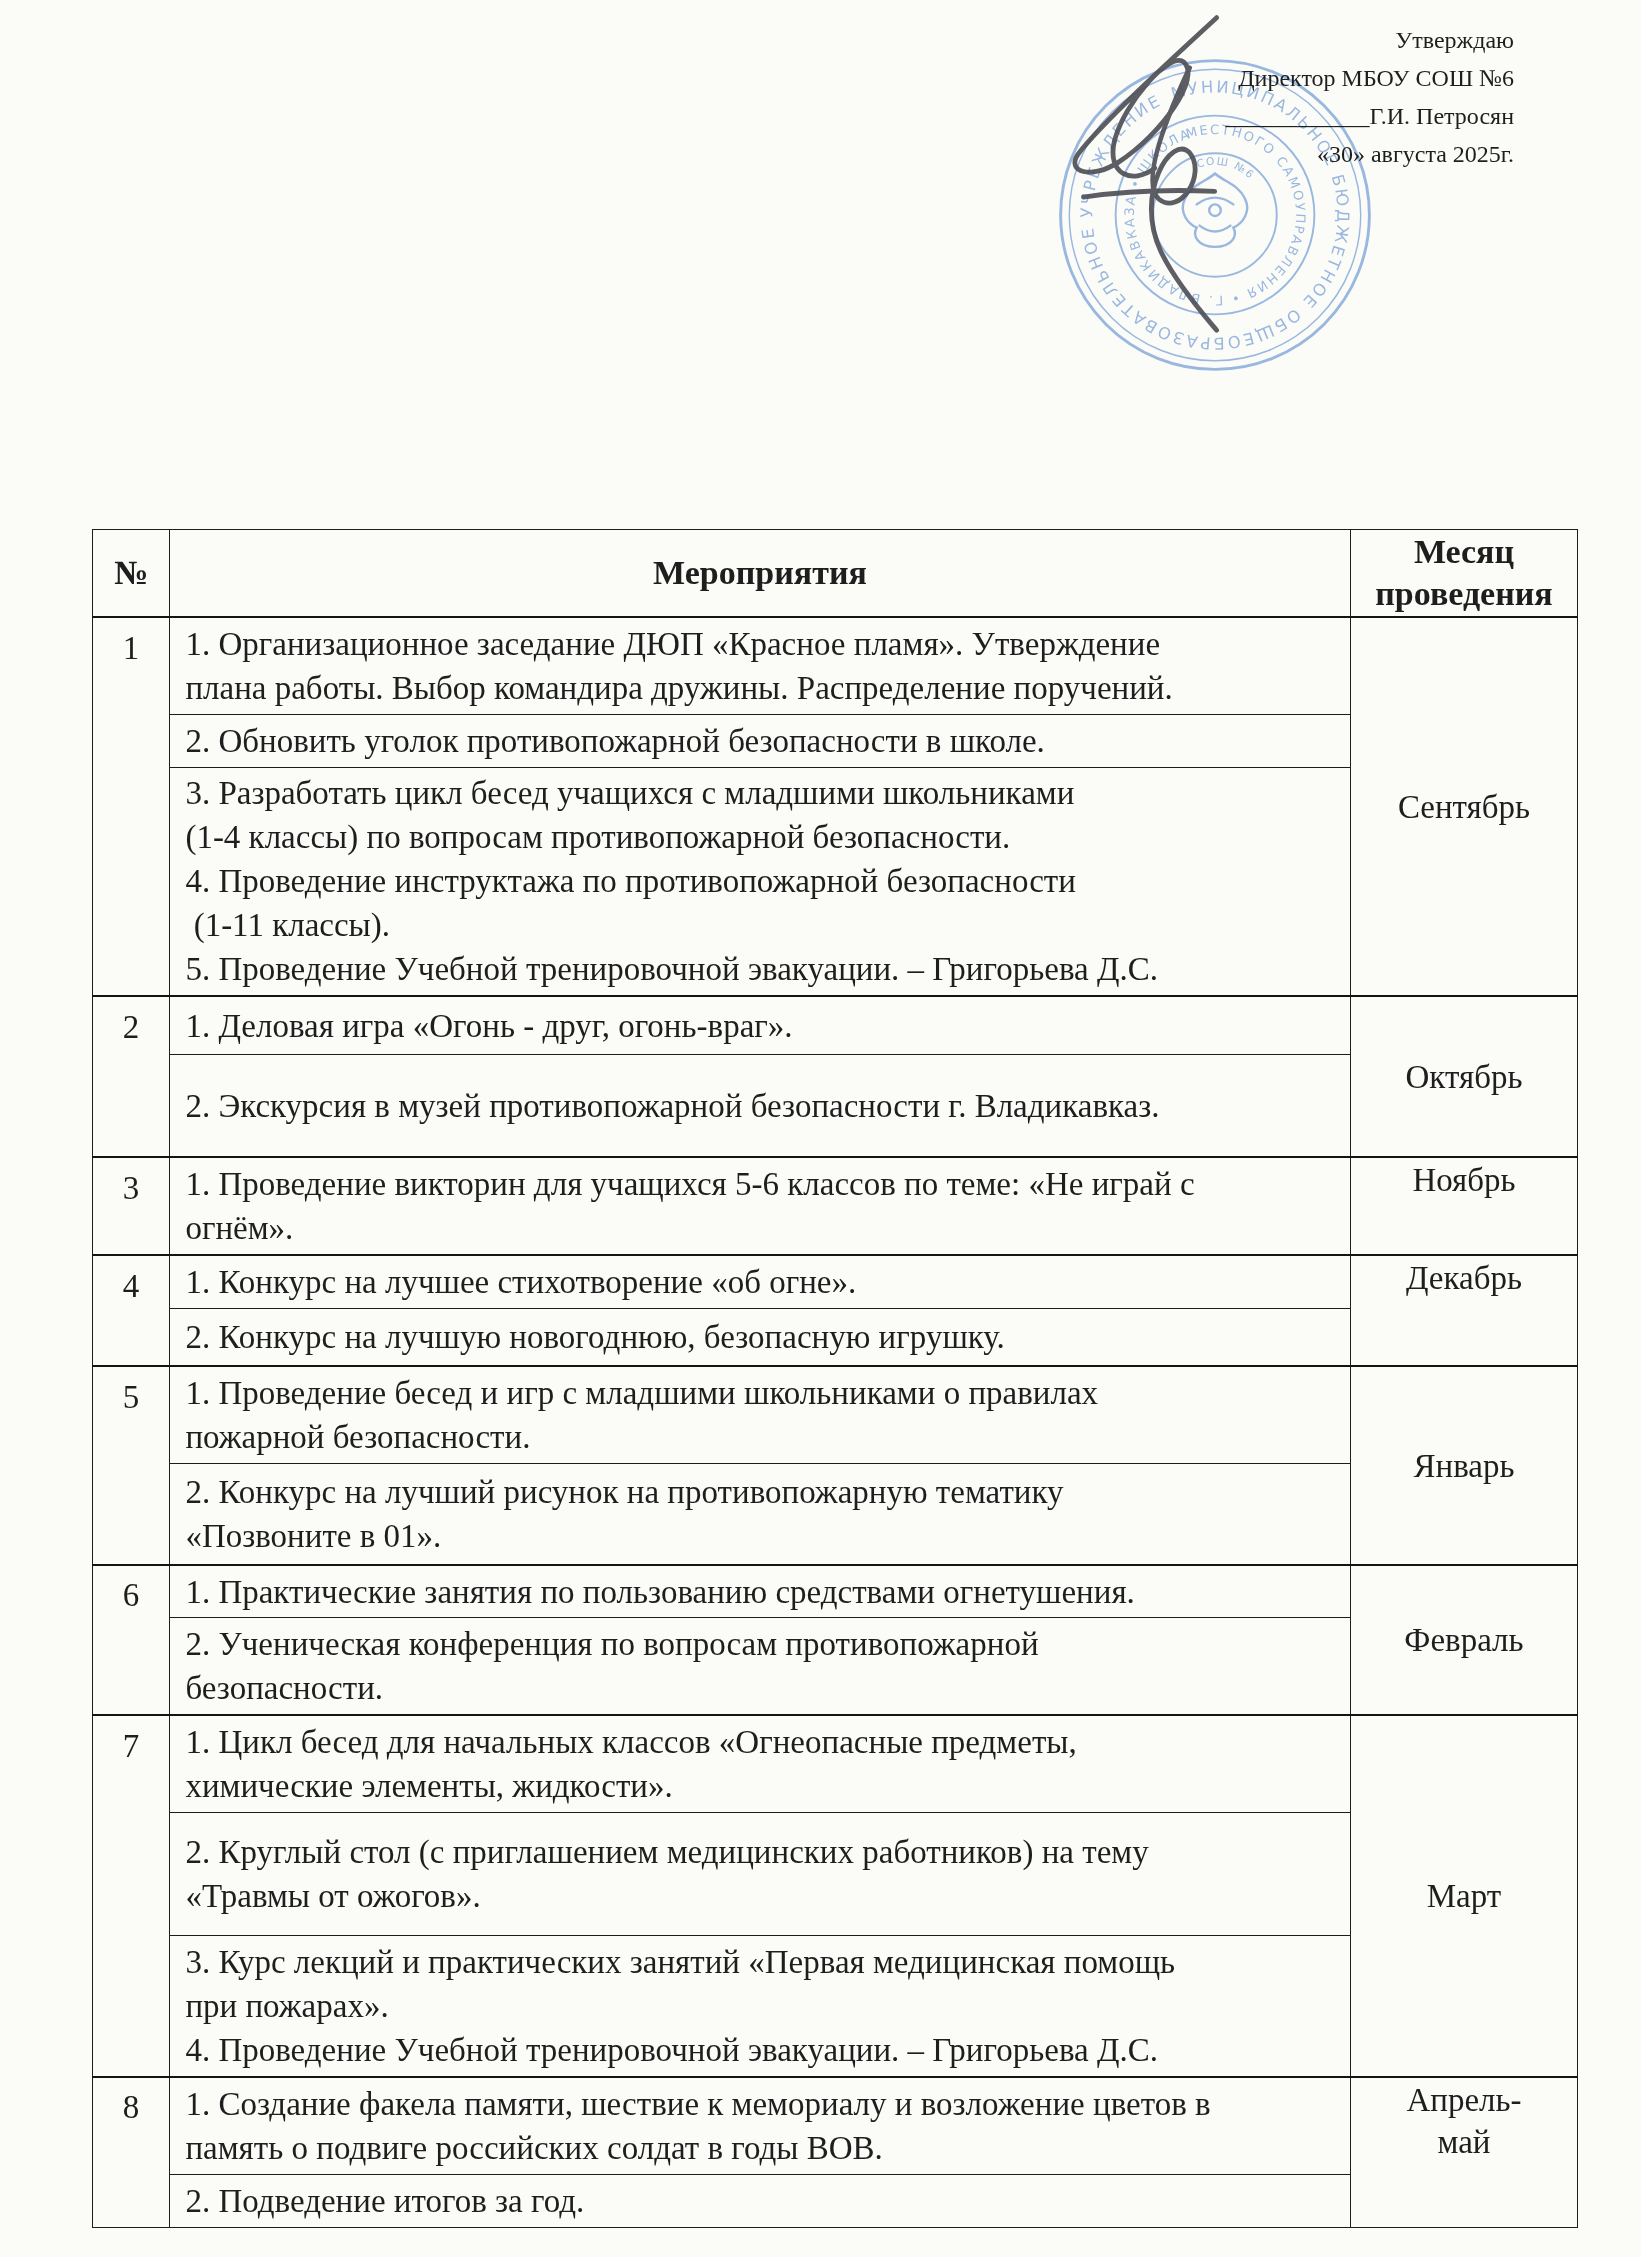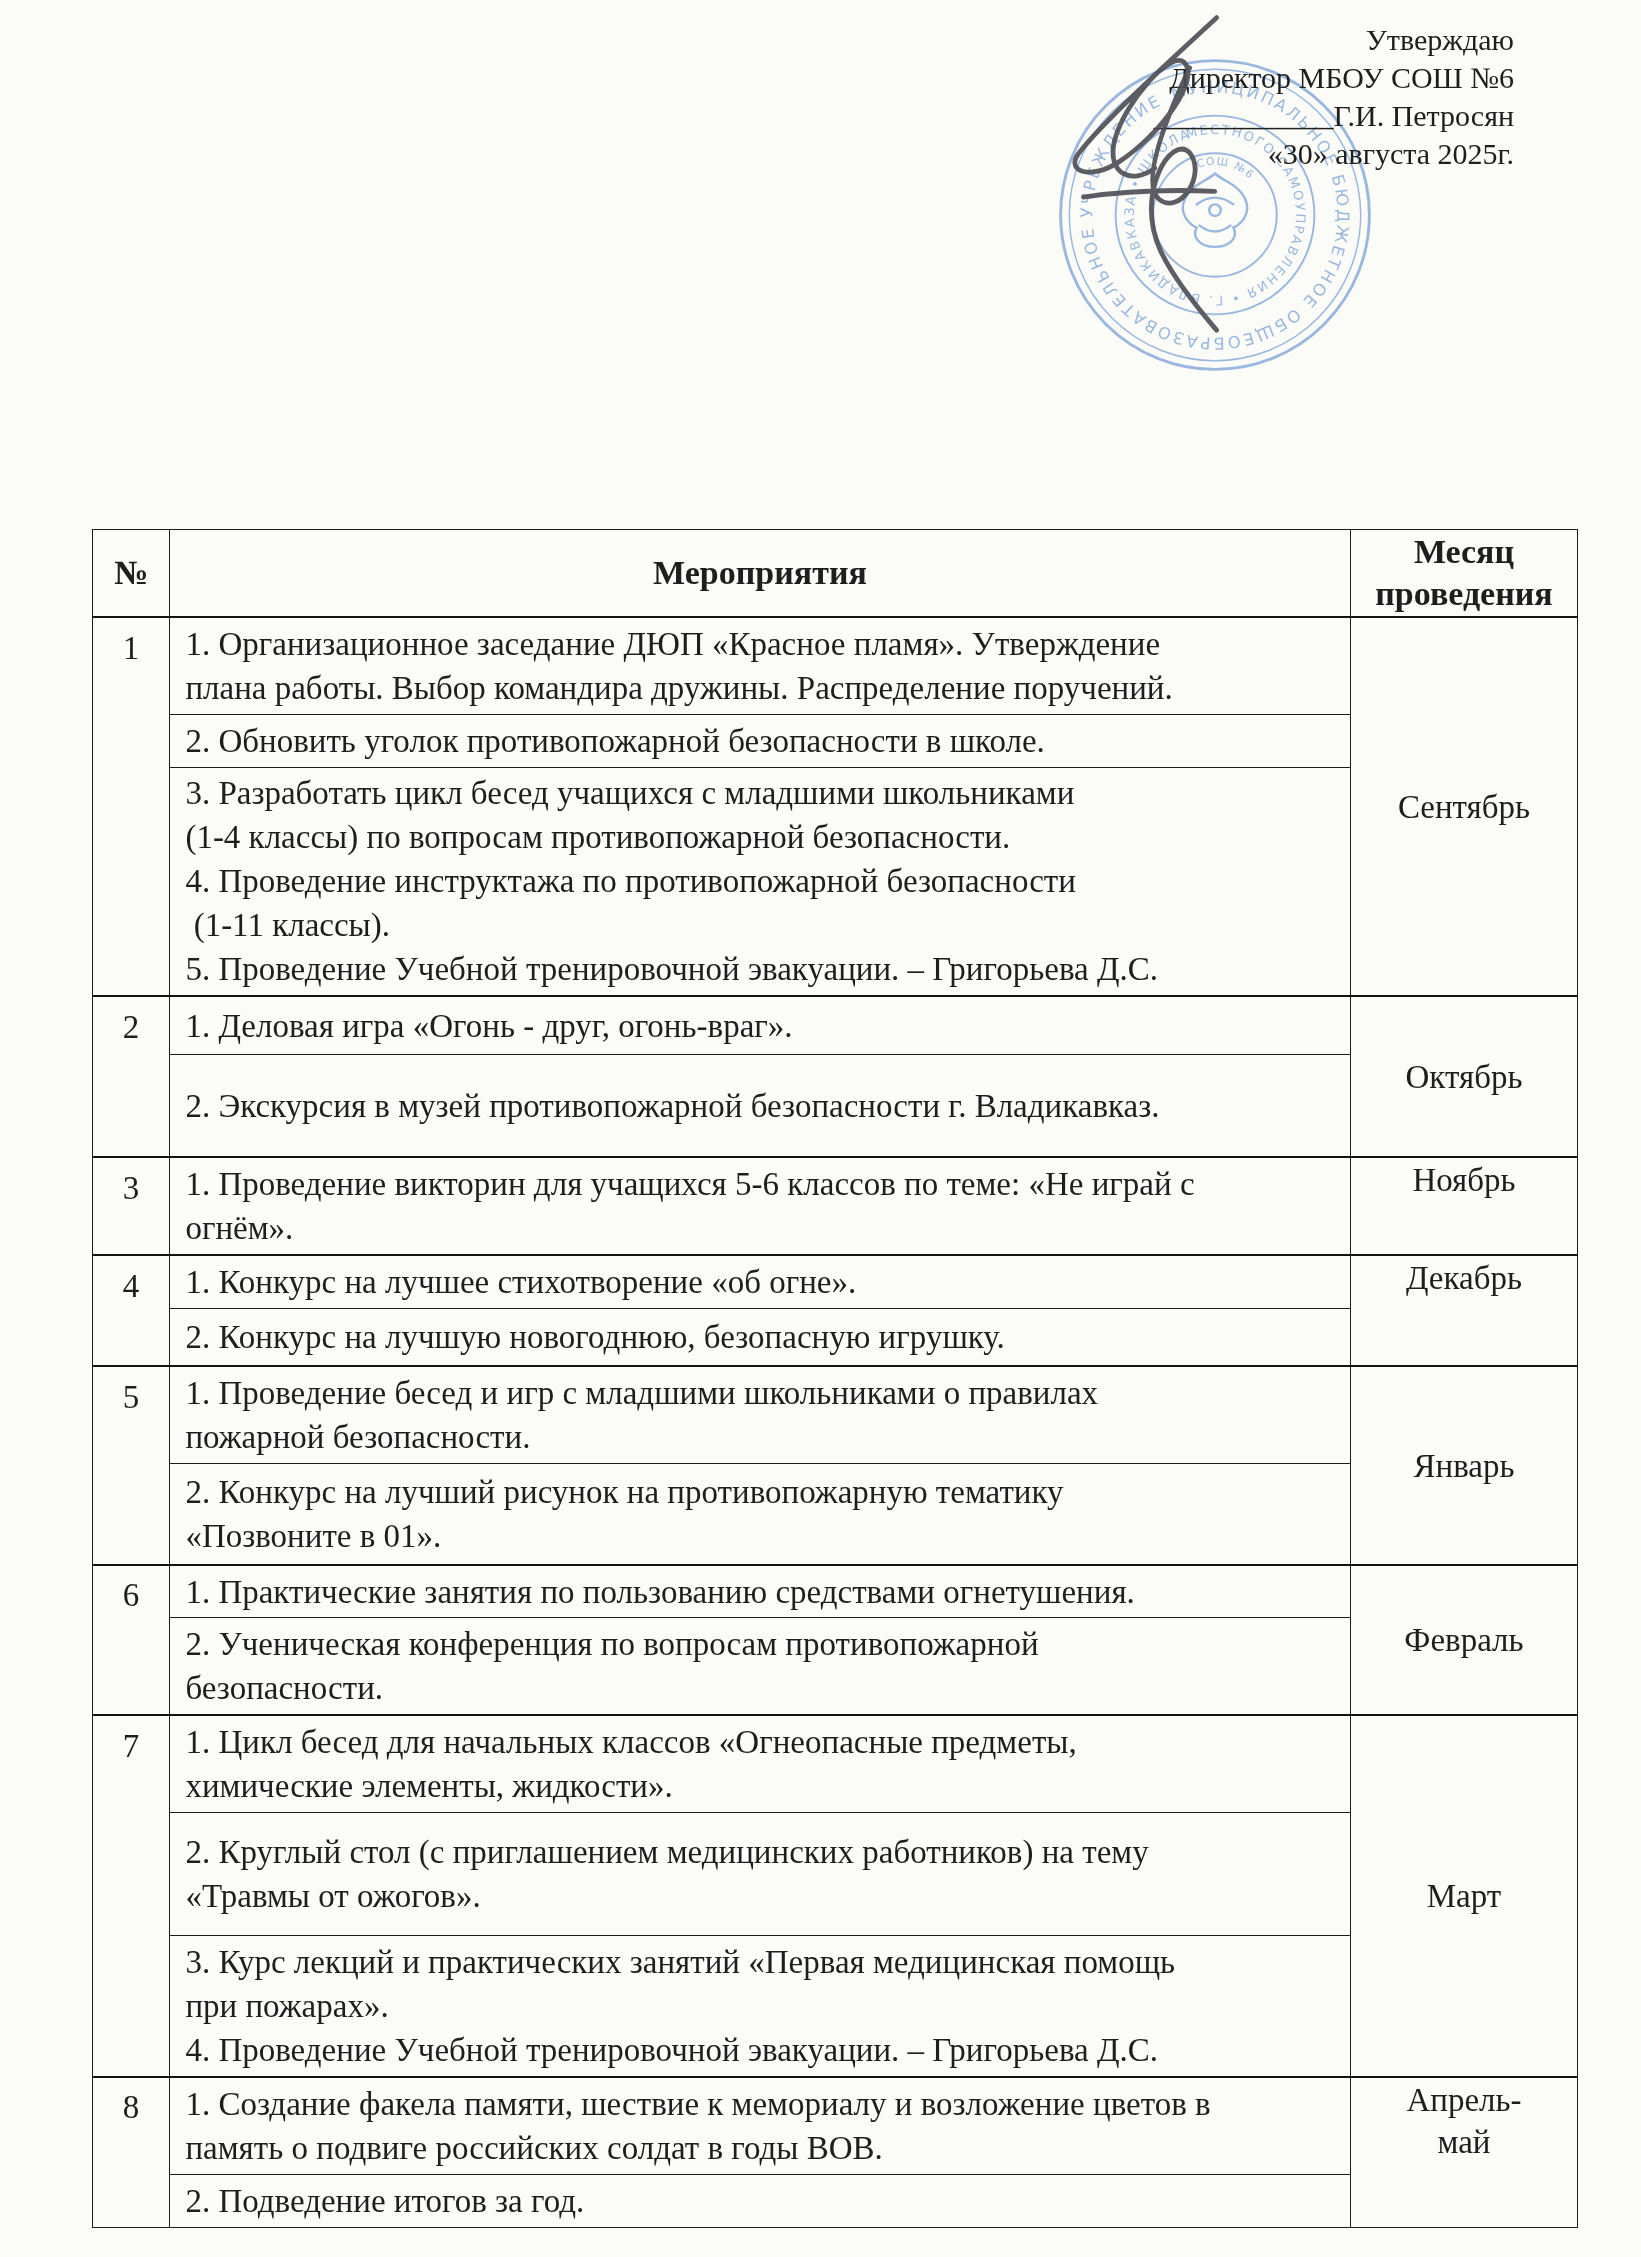--- a/index.html
+++ b/index.html
@@ -4,21 +4,21 @@
 <style>
   html,body{margin:0;padding:0;background:#9a9a9a;}
   .page{
     position:relative;width:1641px;height:2257px;margin:0 auto;
     background:#fbfbf8;color:#1e1e1e;overflow:hidden;
     font-family:"Liberation Serif","DejaVu Serif",serif;
   }
   
   .approval{
     position:absolute;top:21px;right:127px;text-align:right;
-    font-size:30px;line-height:38px;white-space:nowrap;z-index:3;
+    font-size:24px;line-height:38px;white-space:nowrap;z-index:3;
   }
   
   .stamp{position:absolute;left:1050px;top:50px;width:330px;height:330px;z-index:1;opacity:.62;}
   
   .signature{position:absolute;left:1016px;top:7.7px;width:299px;height:328px;z-index:4;}
   
   .doc-title{position:absolute;top:247px;left:0;width:1641px;text-align:center;font-weight:bold;z-index:2;}
   .doc-title .t1{font-size:48px;line-height:62px;}
   .doc-title .t2,.doc-title .t3,.doc-title .t4{font-size:44px;line-height:55px;}
   

